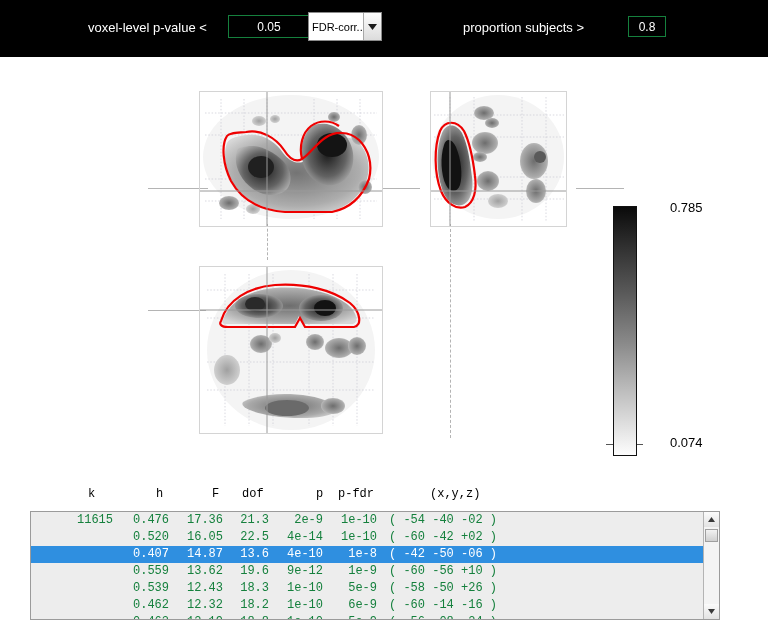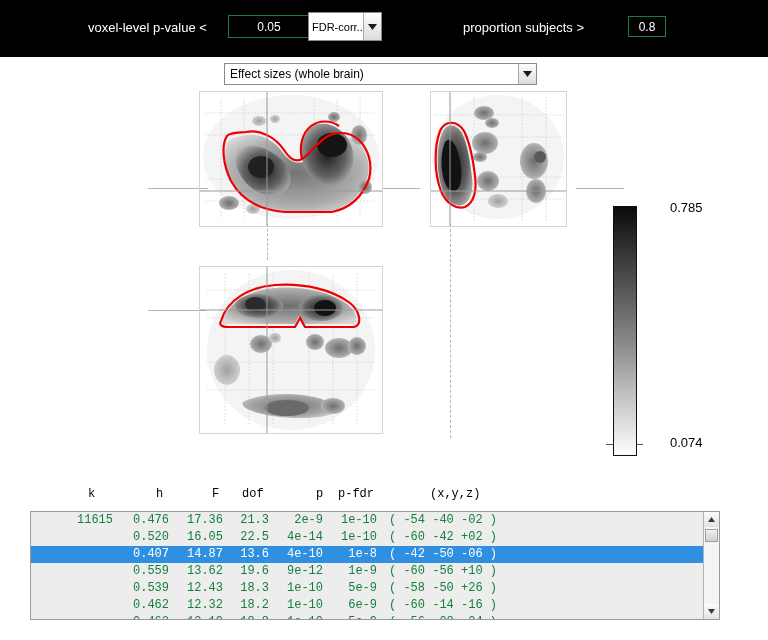--- a/index.html
+++ b/index.html
@@ -196,28 +196,20 @@
             <polygon points="0,0 9,0 4.5,6" fill="#1a1a1a"></polygon>
           </svg>
       </span>
     </div>
     <div class="ctl-label prop-label">proportion subjects &gt;</div>
     <div class="num-field prop-field">
       <span>0.8</span>
     </div>
   </div>
 
-  <div class="combo view-combo">
-    <span class="combo-text">Effect sizes (whole brain)</span>
-    <span class="combo-arrow">
-      <svg width="9" height="6" viewBox="0 0 9 6">
-          <polygon points="0,0 9,0 4.5,6" fill="#1a1a1a"></polygon>
-        </svg>
-    </span>
-  </div>
 
   <div class="brain-area">
 
     <div class="guide guide-h" style="left:148px; top:100px; width:60px;"></div>
     <div class="guide guide-h" style="left:382px; top:100px; width:38px;"></div>
     <div class="guide guide-h" style="left:576px; top:100px; width:48px;"></div>
     <div class="guide guide-h" style="left:148px; top:222px; width:58px;"></div>
     <div class="guide guide-v" style="left:267px; top:136px; height:36px;"></div>
     <div class="guide guide-v" style="left:450px; top:136px; height:214px;"></div>
     <div class="guide guide-v" style="left:267px; top:258px; height:36px;"></div>

